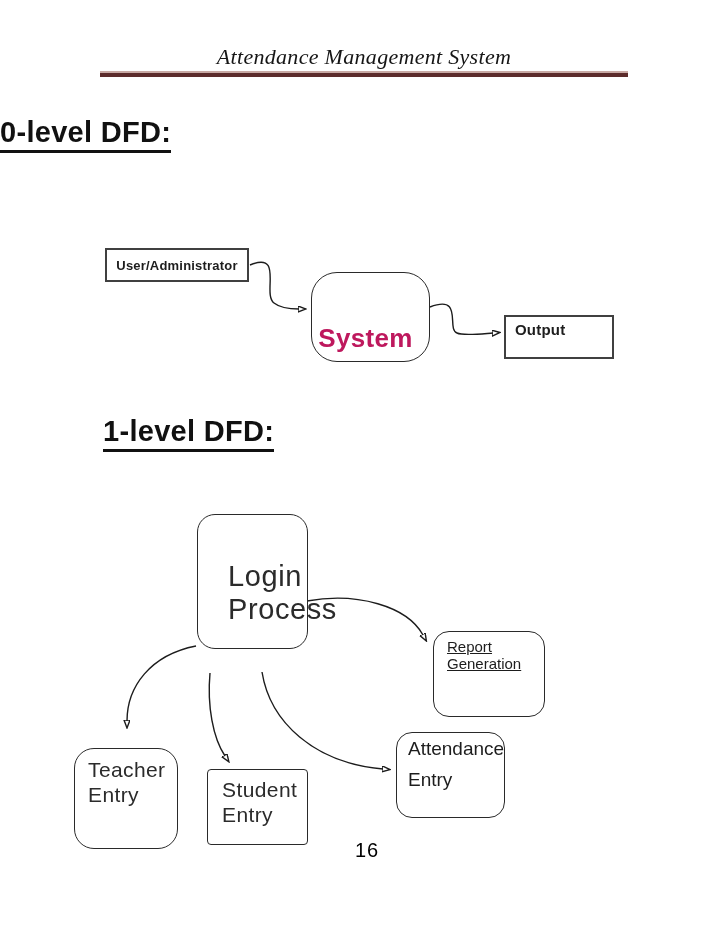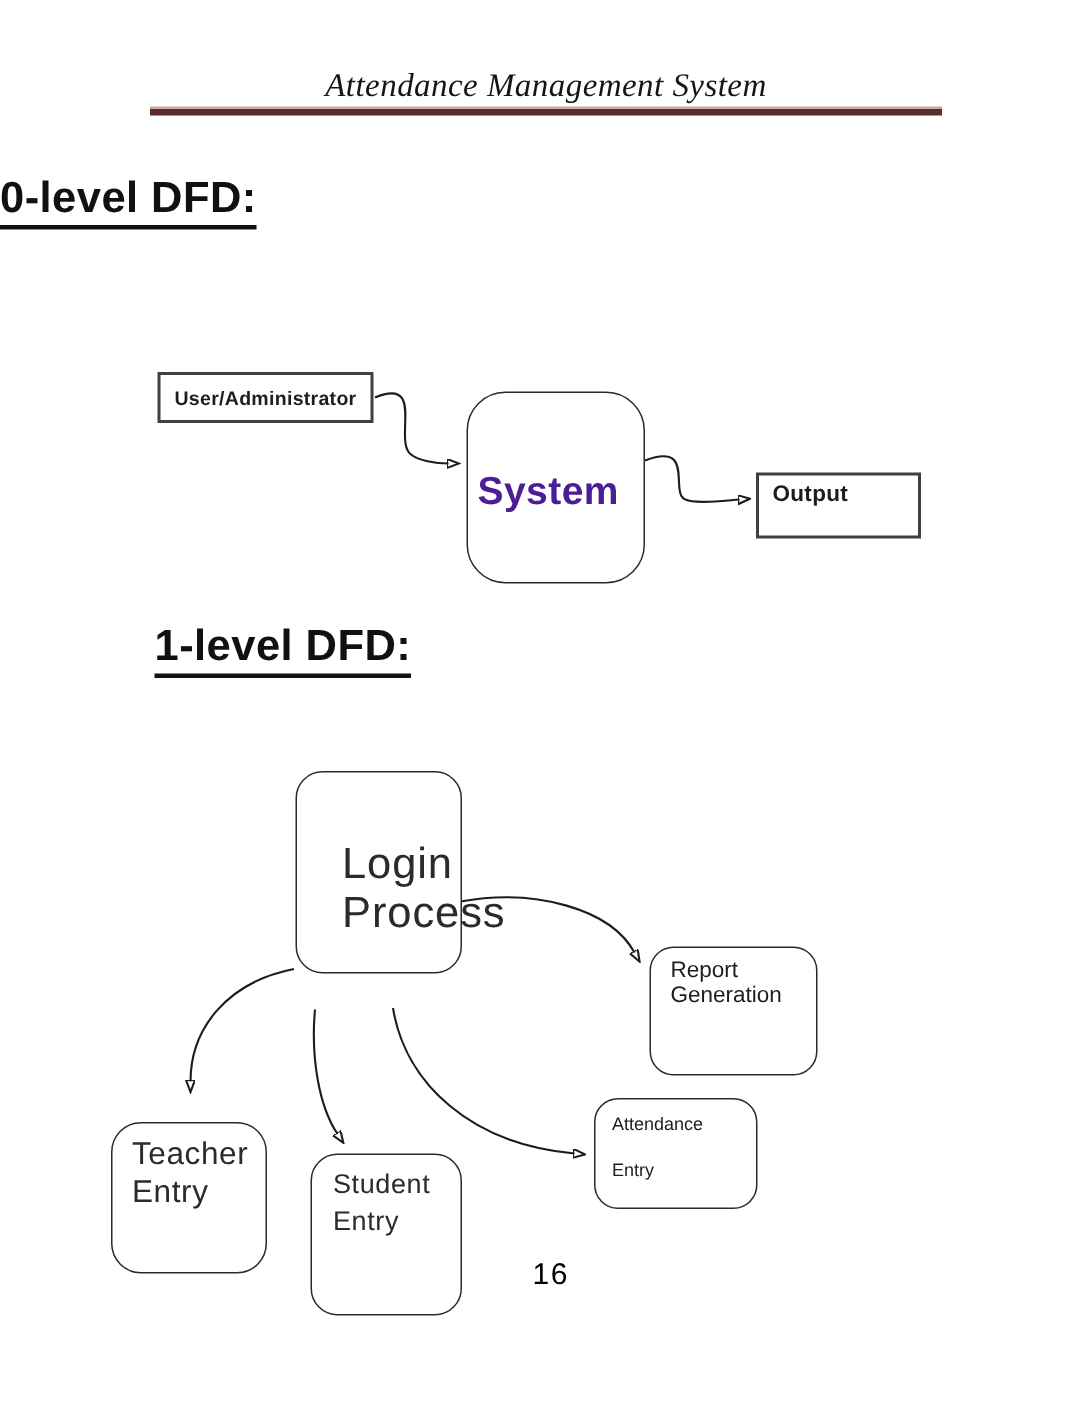--- a/index.html
+++ b/index.html
@@ -38,55 +38,55 @@
   }
   .node .ln{display:block;}
   .rect{border:2px solid #404040;}
   .round{border:1.5px solid #2a2a2a;}
   .n-useradmin{
     left:105px;top:248px;width:144px;height:34px;
     display:flex;align-items:center;justify-content:center;
     font-weight:700;font-size:13px;letter-spacing:.2px;
   }
   .n-system{
-    left:311px;top:261px;width:119px;height:128px;border-radius:26px;
+    left:311px;top:272px;width:119px;height:90px;border-radius:26px;
     display:flex;justify-content:center;align-items:flex-start;
     padding-top:50px;padding-right:10px;
-    font-weight:700;font-size:26px;color:#4c1d95;letter-spacing:.3px;
+    font-weight:700;font-size:26px;color:#be185d;letter-spacing:.3px;
   }
   .n-output{
     left:504px;top:315px;width:110px;height:44px;
     padding:4px 12px 0 9px;
     font-weight:700;font-size:15px;letter-spacing:.2px;
   }
   .n-login{
     left:197px;top:514px;width:111px;height:135px;border-radius:18px;
     padding:45px 0 0 30px;
     font-size:29px;line-height:33px;color:#2b2b2b;letter-spacing:.6px;
   }
   .n-report{
     left:433px;top:631px;width:112px;height:86px;border-radius:16px;
     padding:6px 0 0 13px;
-    font-size:15px;line-height:17px;color:#1d1d1d;
+    font-size:15px;line-height:17px;color:#1d1d1d;text-decoration:underline;
   }
   .n-attendance{
-    left:396px;top:732px;width:109px;height:74px;border-radius:16px;
+    left:396px;top:732px;width:109px;height:86px;border-radius:16px;
     padding:7px 0 0 11px;
-    font-size:12px;line-height:18px;color:#1d1d1d;
+    font-size:19px;line-height:18px;color:#1d1d1d;
   }
   .n-attendance .ln2{margin-top:13px;}
   .n-teacher{
     left:74px;top:732px;width:104px;height:101px;border-radius:20px;
     padding:8px 0 0 13px;
     font-size:21px;line-height:25px;color:#2b2b2b;letter-spacing:.4px;margin-top:16px;
   }
   .n-student{
-    left:207px;top:769px;width:101px;height:108px;border-radius:18px;
+    left:207px;top:769px;width:101px;height:76px;border-radius:4px;
     padding:7px 0 0 14px;
-    font-size:18px;line-height:25px;color:#2b2b2b;letter-spacing:.4px;
+    font-size:21px;line-height:25px;color:#2b2b2b;letter-spacing:.4px;
   }
   
   .arrows{position:absolute;left:0;top:0;width:728px;height:943px;}
   .arrows path{stroke:#1c1c1c;stroke-width:1.4;fill:none;}
   
   .pagenum{
     position:absolute;left:355px;top:839px;
     font-size:20px;color:#000000;letter-spacing:1px;
   }
 </style>

